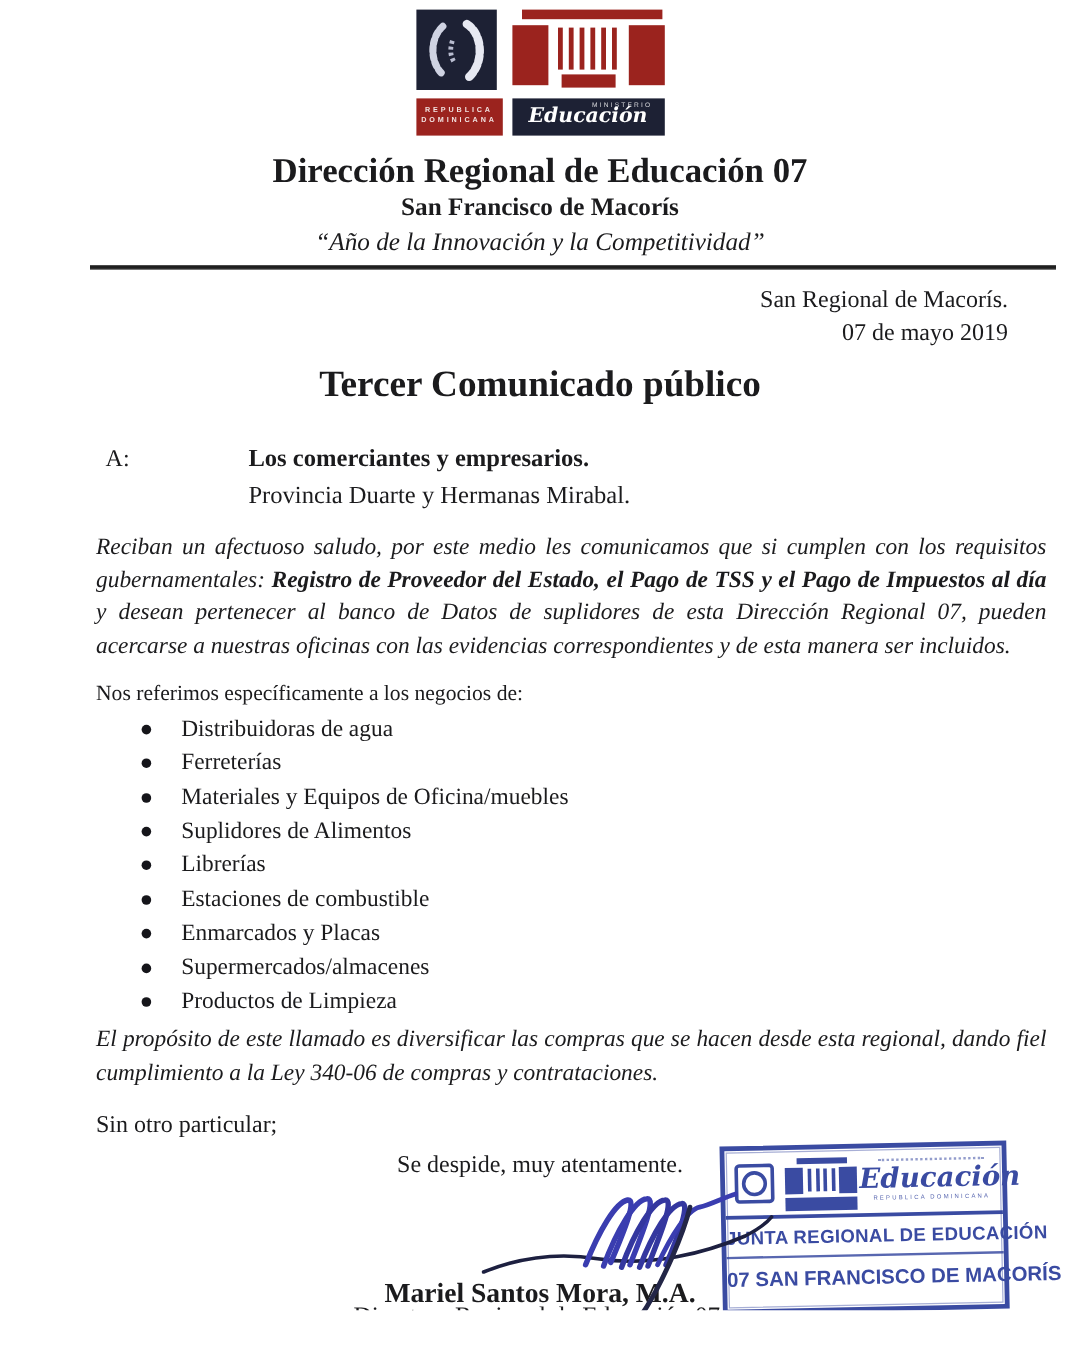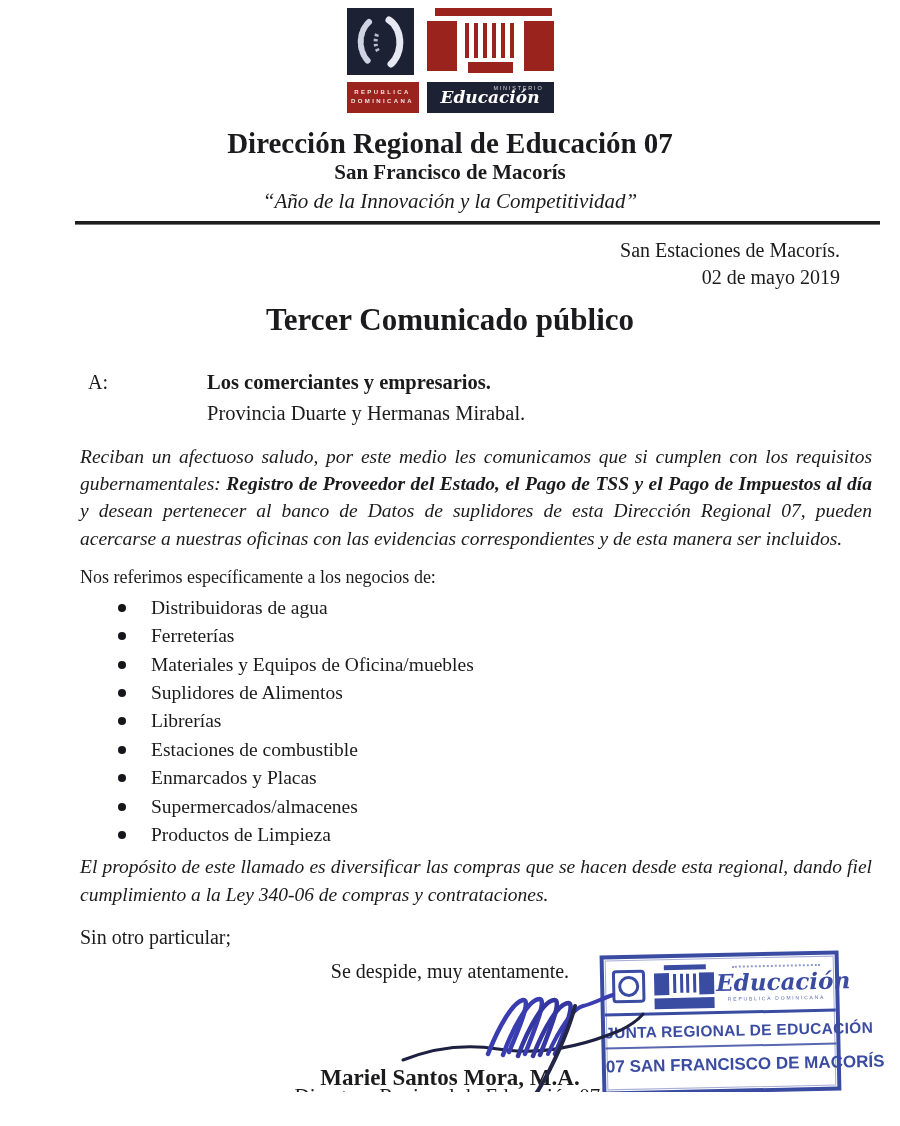--- a/index.html
+++ b/index.html
@@ -120,22 +120,22 @@
       <div class="ministry-script">Educación</div>
     </div>
   </div>
 
   <div class="h-title">Dirección Regional de Educación 07</div>
   <div class="h-sub">San Francisco de Macorís</div>
   <div class="h-motto">“Año de la Innovación y la Competitividad”</div>
   <div class="rule"></div>
 
   <div class="dateline">
-    <div>San Estaciones de Macorís.</div>
-    <div>02 de mayo 2019</div>
+    <div>San Regional de Macorís.</div>
+    <div>07 de mayo 2019</div>
   </div>
 
   <div class="doc-title">Tercer Comunicado público</div>
 
   <div class="recipient">
     <div class="recipient-label">A:</div>
     <div class="recipient-lines">
       <div class="recipient-line1">Los comerciantes y empresarios.</div>
       <div class="recipient-line2">Provincia Duarte y Hermanas Mirabal.</div>
     </div>

